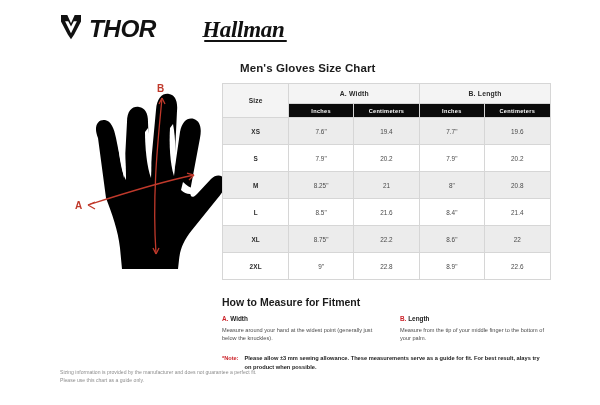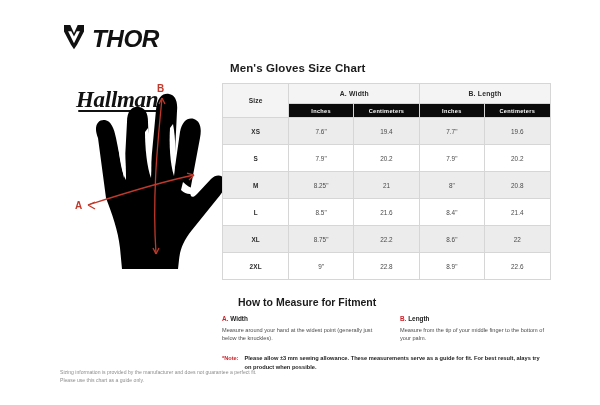--- a/index.html
+++ b/index.html
@@ -13,26 +13,25 @@
     position: relative;
     overflow: hidden;
     font-family: "Liberation Sans", sans-serif;
     color: #231f20;
   }
 
   
   .brand-bar {
     position: absolute;
     left: 60px;
-    top: 24px;
+    top: 8px;
     height: 42px;
     display: flex;
     align-items: center;
     gap: 34px;
-    flex-direction: column;
   }
   .thor-lockup {
     display: flex;
     align-items: center;
     gap: 7px;
   }
   .thor-mark { display: block; }
   .thor-word {
     font-family: "Liberation Sans", sans-serif;
     font-weight: bold;
@@ -80,21 +79,21 @@
   .content {
     position: absolute;
     left: 222px;
     top: 62px;
     width: 330px;
   }
   .chart-title {
     font-size: 11.5px;
     font-weight: bold;
     color: #1c1c1c;
-    margin: 0 0 9px 8px;
+    margin: 0 0 9px 18px;
     letter-spacing: 0.1px;
   }
 
   
   table.size-table {
     border-collapse: collapse;
     width: 329px;
     table-layout: fixed;
     font-size: 6.3px;
   }
@@ -146,21 +145,21 @@
   tr.shaded td { background: #ececec; }
   tr.plain td { background: #ffffff; }
   col.c-in  { width: 64px; }
   col.c-cm  { width: 66px; }
 
   
   .howto-title {
     font-size: 10.5px;
     font-weight: bold;
     color: #1c1c1c;
-    margin: 16px 0 7px 16px;
+    margin: 16px 0 7px 0;
   }
   .howto-cols {
     display: flex;
     gap: 26px;
   }
   .howto-col { width: 152px; }
   .howto-head {
     font-size: 6.4px;
     font-weight: bold;
     color: #1c1c1c;

